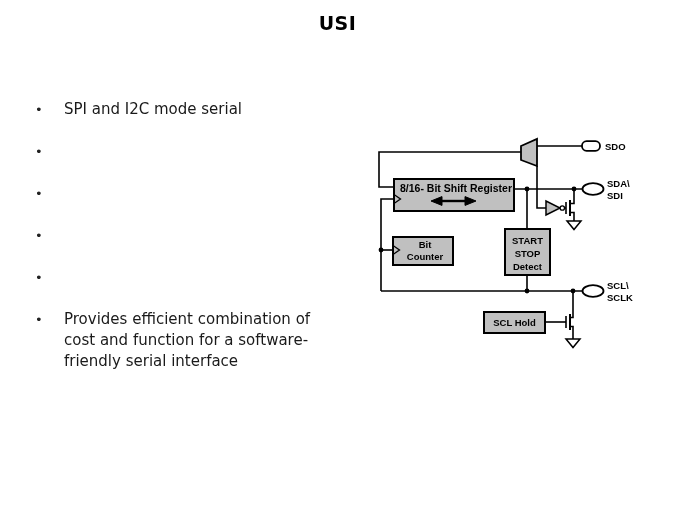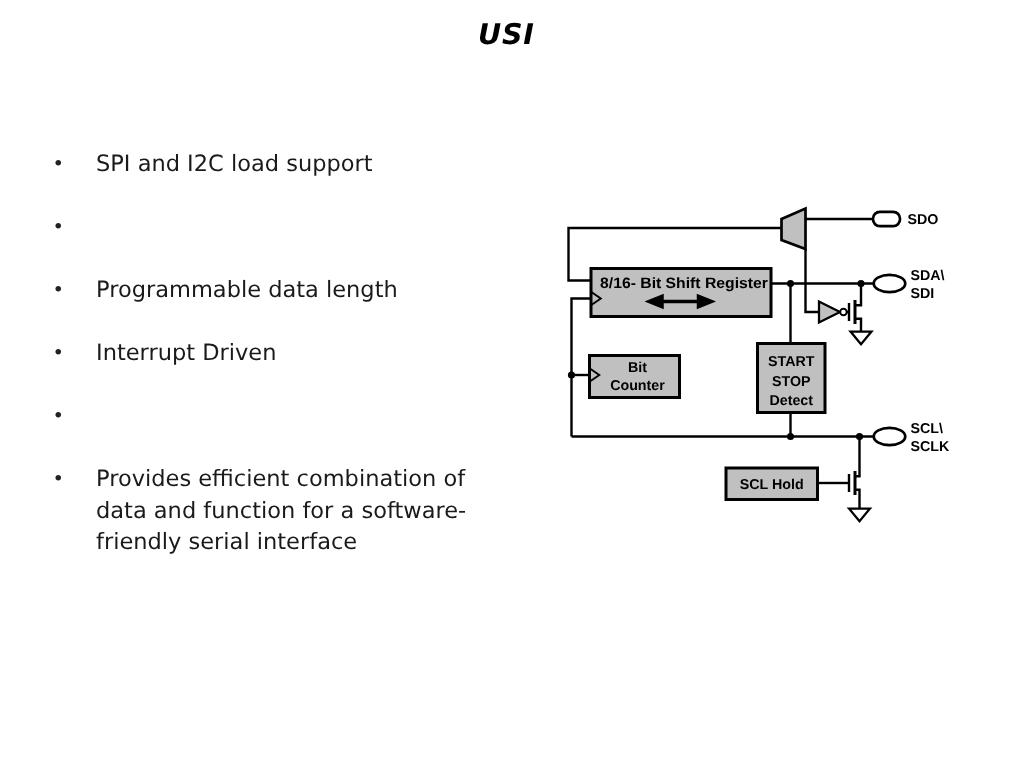--- a/index.html
+++ b/index.html
@@ -1,55 +1,53 @@
 <!DOCTYPE html>
 <html><head>
 <meta charset="utf-8">
 <style>
   html,body{margin:0;padding:0;background:#ffffff;}
   .slide{position:relative;width:675px;height:506px;background:#ffffff;overflow:hidden;
          font-family:"DejaVu Sans",sans-serif;color:#111;}
   .title{position:absolute;top:12px;left:0;width:675px;text-align:center;
-         font-size:19px;font-weight:bold;letter-spacing:.5px;color:#000;font-style:italic;}
+         font-size:19px;font-weight:bold;letter-spacing:.5px;color:#000;}
   .bullets{position:absolute;left:35px;top:99px;width:320px;list-style:none;margin:0;padding:0;}
   .bullets li{display:flex;align-items:flex-start;margin:0 0 21px 0;}
   .bullets .dot{width:29px;flex:0 0 29px;font-size:13px;line-height:21px;color:#222;}
   .bullets .btxt{font-size:15px;line-height:21px;max-width:274px;color:#1a1a1a;}
   .diagram{position:absolute;left:370px;top:125px;}
   svg text{font-family:"Liberation Sans",sans-serif;font-weight:bold;fill:#000;}
 </style>
 </head>
 <body>
 
 <div class="slide">
 
   <div class="title">USI</div>
 
   <ul class="bullets">
     <li>
       <span class="dot">•</span>
-      <span class="btxt">SPI and I2C load support</span>
+      <span class="btxt">SPI and I2C mode serial</span>
     </li>
     <li>
       <span class="dot">•</span>
     </li>
     <li>
       <span class="dot">•</span>
-      <span class="btxt">Programmable data length</span>
-    </li>
-    <li>
-      <span class="dot">•</span>
-      <span class="btxt">Interrupt Driven</span>
     </li>
     <li>
       <span class="dot">•</span>
     </li>
     <li>
       <span class="dot">•</span>
-      <span class="btxt">Provides efficient combination of data and function for a software-friendly serial interface</span>
+    </li>
+    <li>
+      <span class="dot">•</span>
+      <span class="btxt">Provides efficient combination of cost and function for a software-friendly serial interface</span>
     </li>
   </ul>
 
   <svg class="diagram" width="300" height="240" viewBox="370 125 300 240">
 
     <g stroke="#000" stroke-width="1.6" fill="none">
 
       <path d="M 521,152 H 379 V 187 H 394"></path>
 
       <path d="M 394,199 H 381 V 291"></path>

